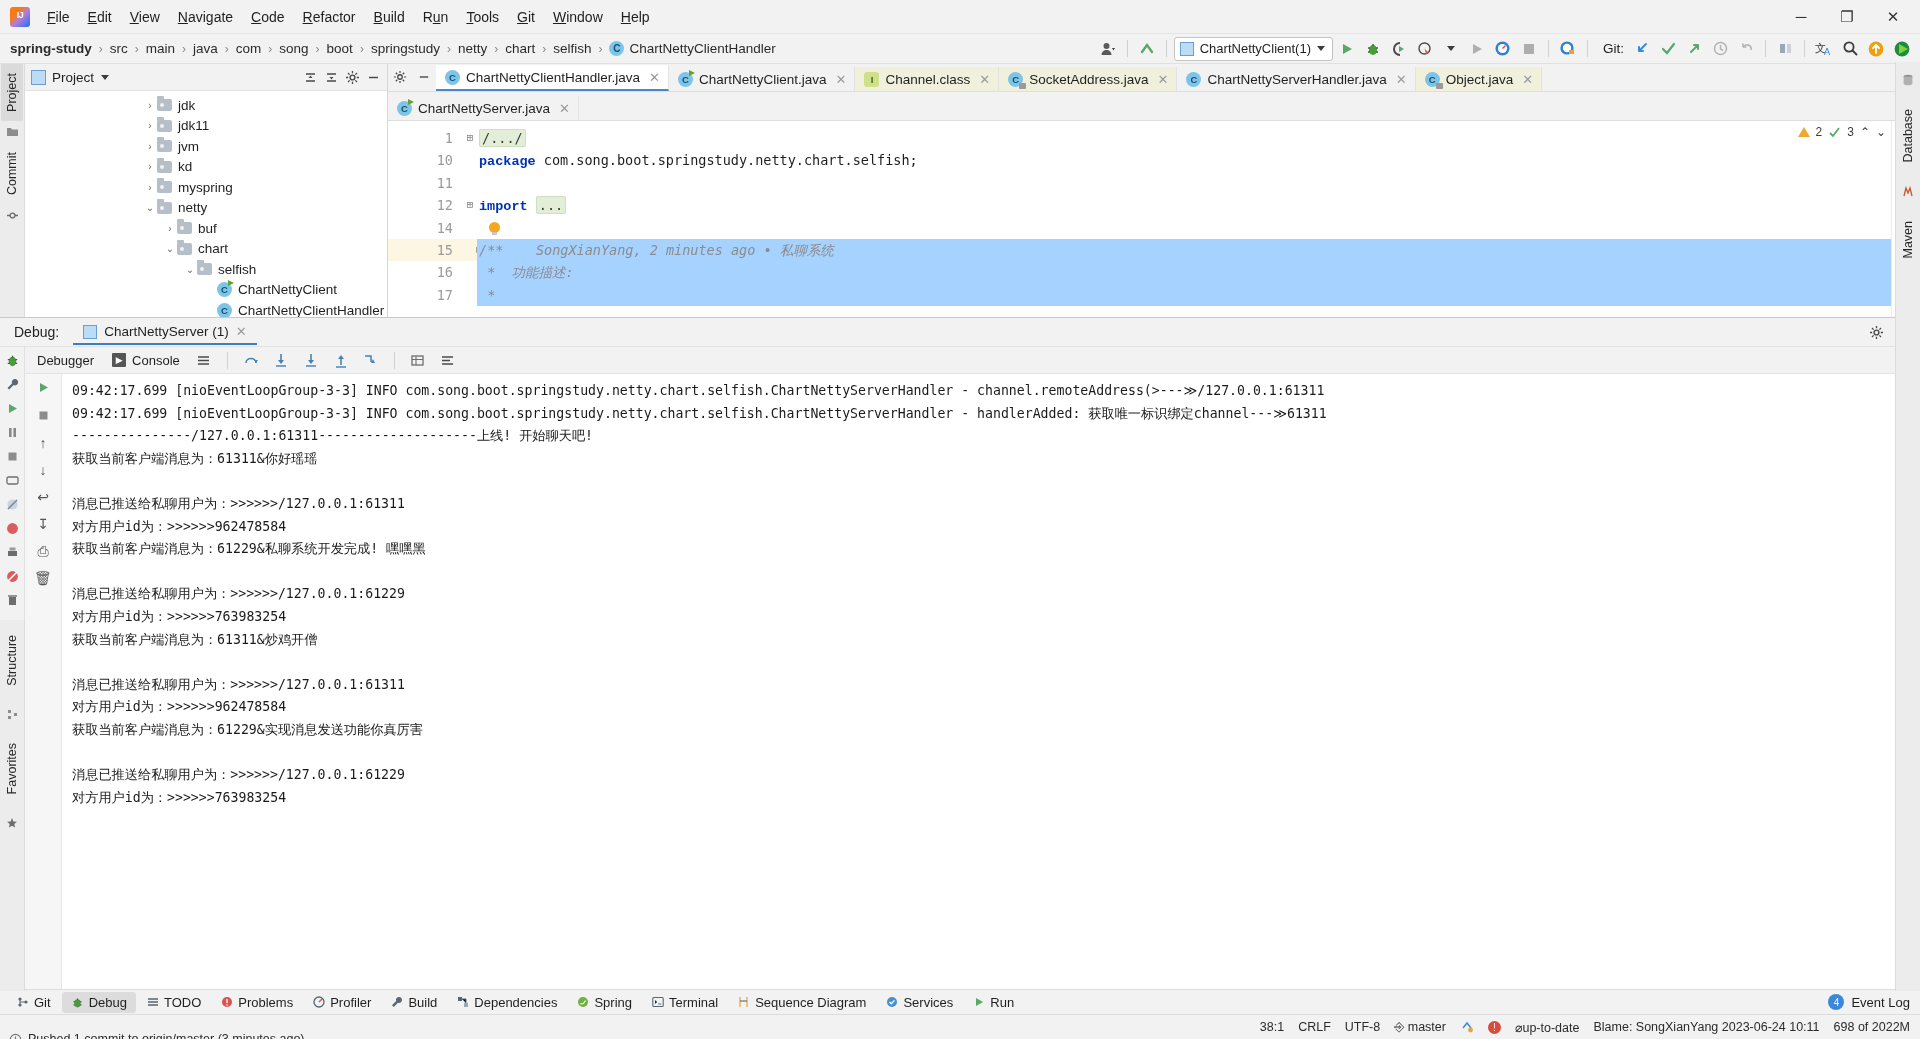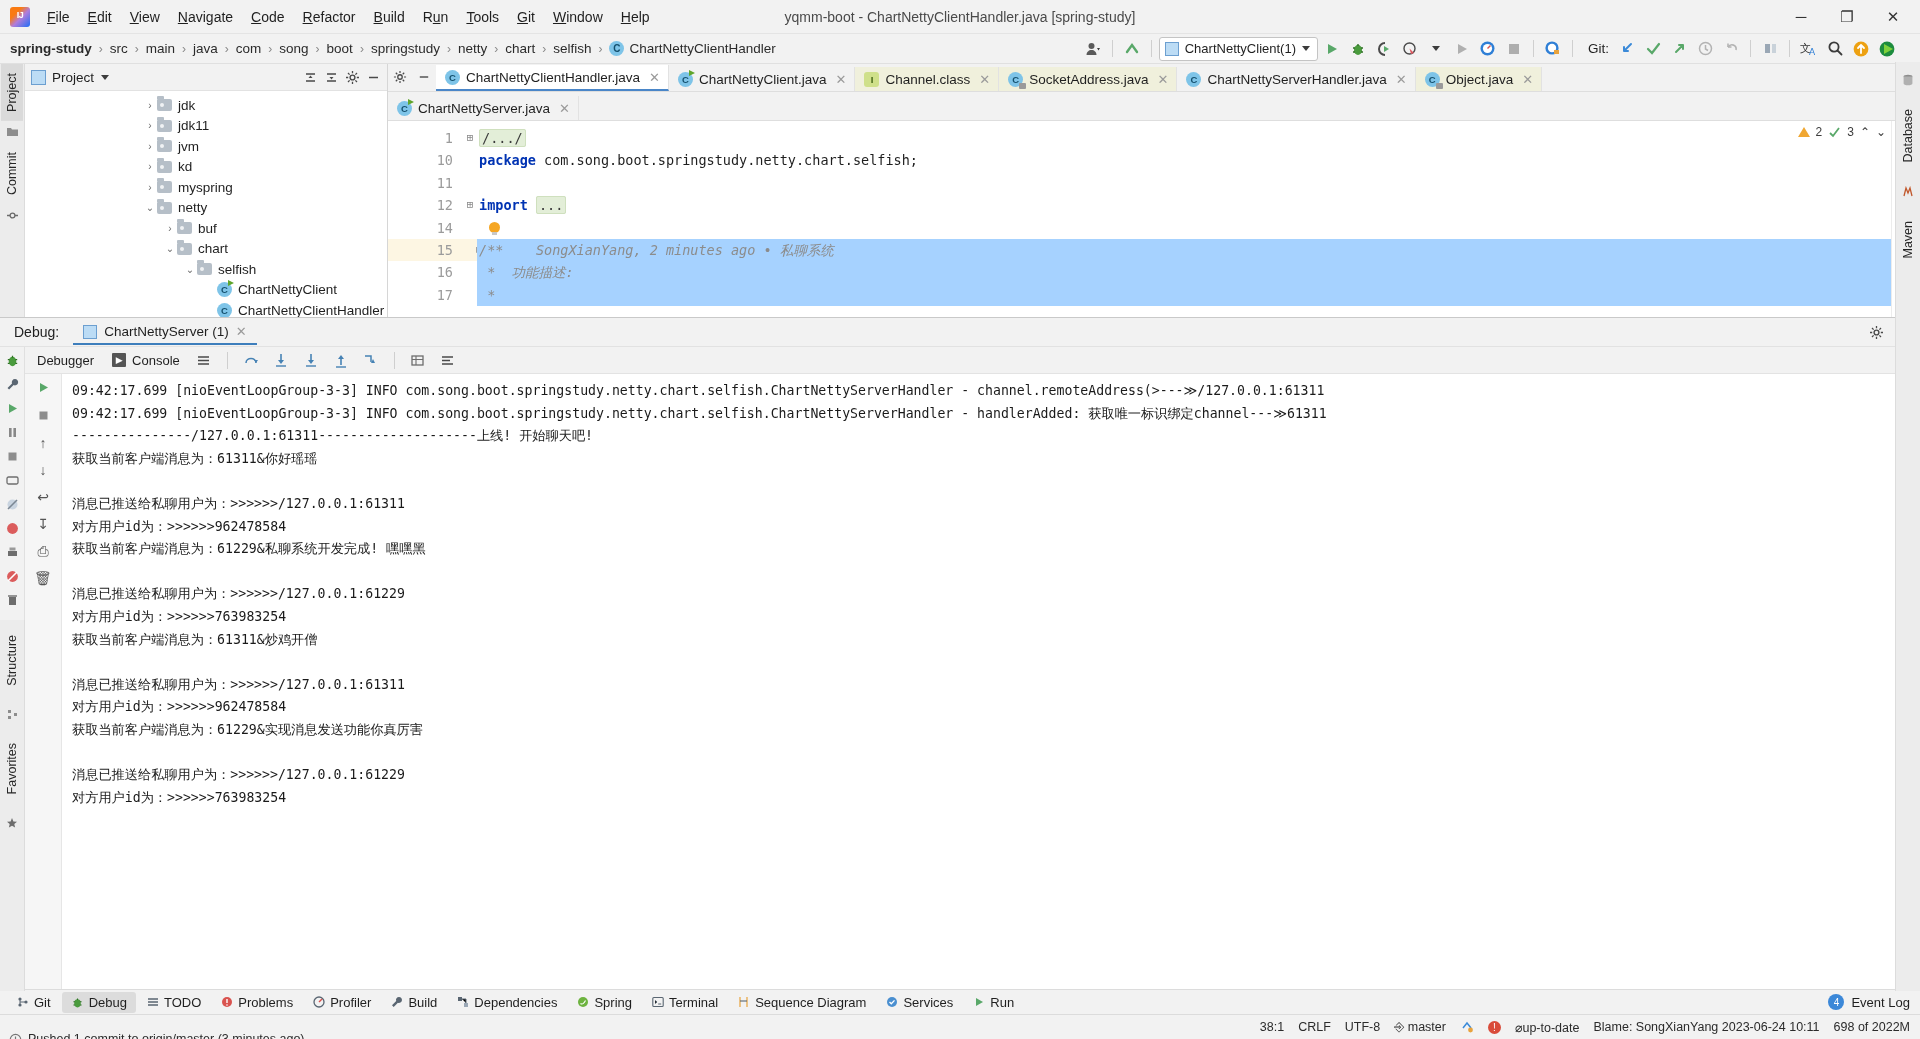--- a/index.html
+++ b/index.html
@@ -25,21 +25,21 @@
   .win-btns{margin-left:auto;display:flex;align-items:center;padding-right:4px;z-index:2;}
   .win-btn{width:46px;height:32px;display:flex;align-items:center;justify-content:center;font-size:15px;color:#333;}
 
   
   .navbar{height:29px;display:flex;align-items:center;background:#f2f2f2;border-bottom:1px solid #e0e0e0;flex:none;padding-left:4px;gap:0;}
   .crumb{display:flex;align-items:center;font-size:13.5px;color:#2b2b2b;padding:2px 2px;white-space:nowrap;}
   .crumb.bold{font-weight:bold;padding-left:6px;}
   .sep{color:#8a8a8a;font-size:12px;padding:0 5px;}
   .cls-ico{width:15px;height:15px;border-radius:50%;background:#7ec4e8;color:#14506e;font-size:10px;
            display:inline-flex;align-items:center;justify-content:center;margin-right:5px;font-weight:bold;}
-  .nav-tools{margin-left:auto;display:flex;align-items:center;gap:2px;padding-right:21px;}
+  .nav-tools{margin-left:auto;display:flex;align-items:center;gap:2px;padding-right:6px;}
   .tb{width:24px;height:24px;display:flex;align-items:center;justify-content:center;border-radius:3px;cursor:default;}
   .vsep{width:1px;height:17px;background:#cfcfcf;margin:0 5px;}
   .runcfg{display:flex;align-items:center;height:22px;border:1px solid #c4c4c4;border-radius:3px;background:#fff;padding:0 7px 0 5px;gap:6px;}
   .runcfg .sq{width:12px;height:12px;border:1px solid #6c9fd0;background:#bcdcf5;}
   .runcfg span{font-size:13px;}
   .caret{width:0;height:0;border-left:4px solid transparent;border-right:4px solid transparent;border-top:5px solid #3c3c3c;}
   .git-label{font-size:13.5px;padding:0 4px 0 8px;}
 
   
   .mainrow{display:flex;flex:none;height:253px;}
@@ -82,21 +82,21 @@
             display:inline-flex;align-items:center;justify-content:center;flex:none;position:relative;}
   .ico-lock::after{content:"";position:absolute;right:-3px;bottom:-2px;width:7px;height:6px;background:#9a9a9a;border-radius:1px;}
 
   .code{flex:1;display:flex;position:relative;overflow:hidden;background:#fff;font-family:"DejaVu Sans Mono", monospace;font-size:13.5px;}
   .gutter{width:75px;background:#fff;flex:none;text-align:right;color:#9b9b9b;padding-top:6px;border-right:0;}
   .gline{height:22.4px;line-height:22.4px;padding-right:10px;}
   .foldcol{width:14px;flex:none;padding-top:6px;background:#fff;}
   .fold{height:22.4px;line-height:22.4px;text-align:center;color:#8a8a8a;font-size:11px;}
   .codearea{flex:1;padding-top:6px;position:relative;min-width:0;}
   .cline{height:22.4px;line-height:22.4px;white-space:pre;padding-left:2px;}
-  .kw{color:#0033b3;font-weight:bold;}
+  .kw{color:#0033b3;font-weight:bold;font-family:Liberation Mono, monospace;}
   .fold-ph{background:#e3eed8;border:1px solid #cfe0be;border-radius:2px;padding:0 2px;color:#3a3a3a;}
   .cmt{color:#8c8c8c;font-style:italic;}
   .hl-blue{background:#a6d2ff;}
   .cur-row{background:#fdf6e3;padding-left:13px;}
   .code-right{position:absolute;right:0;top:0;bottom:0;width:28px;background:#fff;border-left:1px solid #ececec;}
   .insp{position:absolute;right:34px;top:4px;display:flex;align-items:center;gap:6px;font-size:12px;color:#3d3d3d;font-family:"Liberation Sans",sans-serif;}
   .warn-tri{width:0;height:0;border-left:6px solid transparent;border-right:6px solid transparent;border-bottom:10px solid #f0a732;}
   .bulb{width:11px;height:11px;border-radius:50%;background:#f5a623;position:relative;display:inline-block;}
   .bulb::after{content:"";position:absolute;left:3px;top:10px;width:5px;height:3px;background:#c8c8c8;}
   .scroll-mark{position:absolute;right:2px;width:10px;height:3px;background:#d7bb5a;}
@@ -162,21 +162,20 @@
       <div class="menu-item"><u>N</u>avigate</div>
       <div class="menu-item"><u>C</u>ode</div>
       <div class="menu-item"><u>R</u>efactor</div>
       <div class="menu-item"><u>B</u>uild</div>
       <div class="menu-item">R<u>u</u>n</div>
       <div class="menu-item"><u>T</u>ools</div>
       <div class="menu-item"><u>G</u>it</div>
       <div class="menu-item"><u>W</u>indow</div>
       <div class="menu-item"><u>H</u>elp</div>
     </div>
-    <div class="win-title">yqmm-boot - ChartNettyClientHandler.java [spring-study]</div>
     <div class="win-btns">
       <div class="win-btn">─</div>
       <div class="win-btn">❐</div>
       <div class="win-btn close">✕</div>
     </div>
   </div>
 
   <div class="navbar">
     <div class="crumb bold">spring-study</div>
     <span class="sep">›</span>

